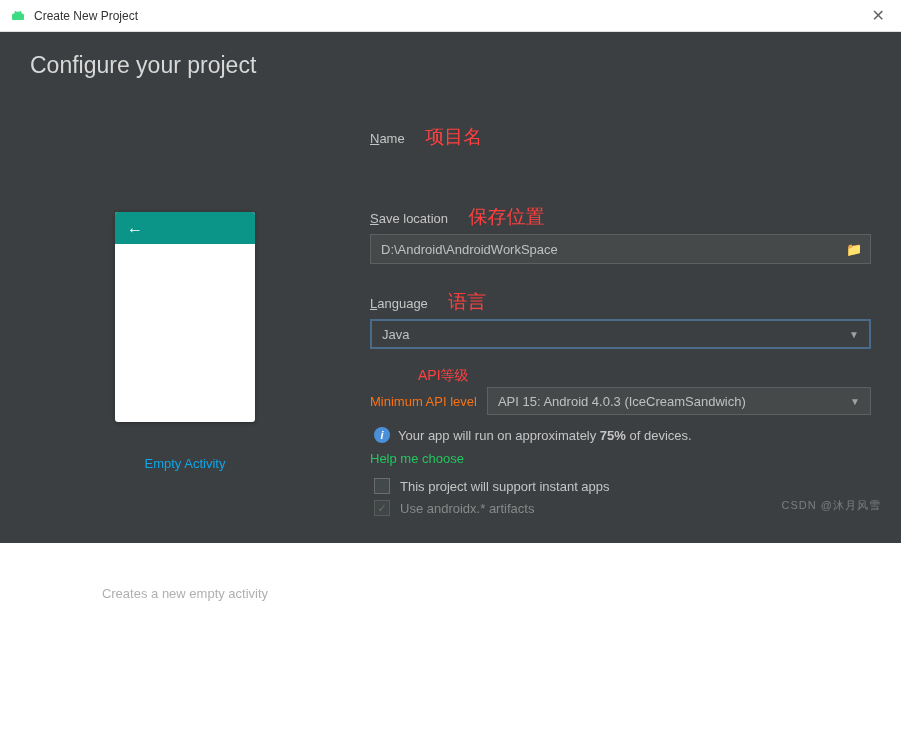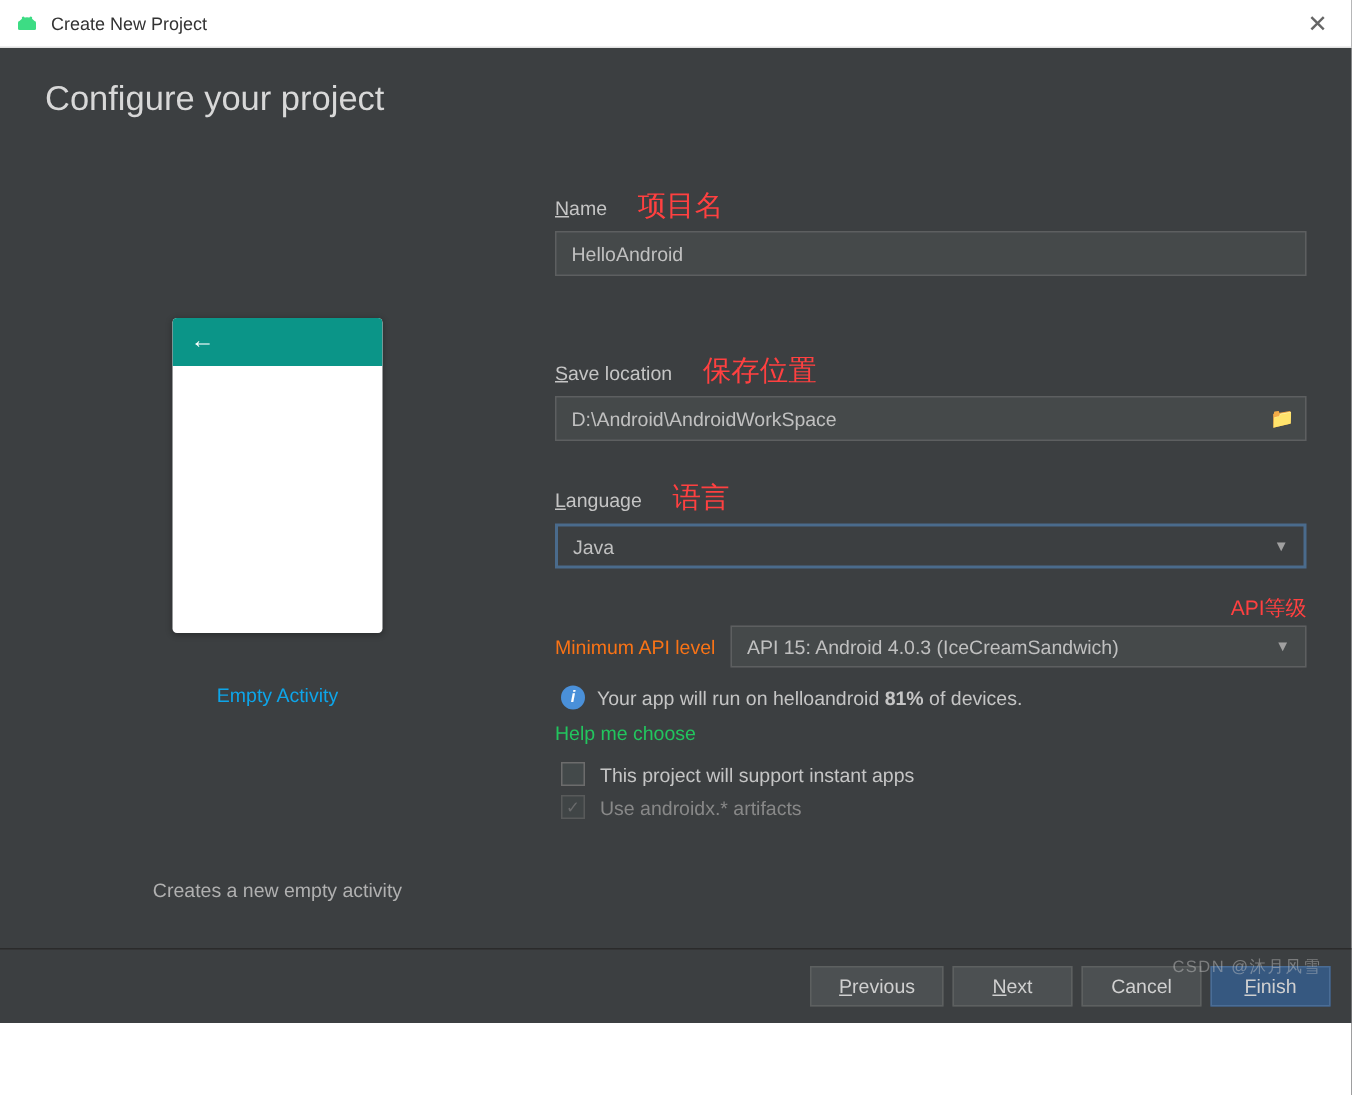--- a/index.html
+++ b/index.html
@@ -29,21 +29,21 @@
     .android-icon {
       width: 16px;
       height: 16px;
       position: relative;
     }
     .android-icon svg { display: block; }
     .title-text { font-size: 12px; color: #333; }
     .close-btn { font-size: 16px; color: #666; cursor: pointer; padding: 0 6px; }
     .main-area {
       background: #3c3f41;
-      height: 650px;
+      height: 511px;
       display: flex;
       flex-direction: column;
       position: relative;
     }
     .content {
       flex: 1;
       padding: 20px 30px 0 30px;
       display: flex;
       flex-direction: column;
     }
@@ -270,21 +270,20 @@
       color: rgba(200,200,200,0.45);
       font-size: 11px;
       pointer-events: none;
       letter-spacing: 1px;
     }
     .annot-above {
       color: #ff4040;
       font-size: 14px;
       margin-left: 48px;
       margin-bottom: 2px;
-      text-align: right;
     }
   </style>
 </head>
 <body>
 
 <div class="title-bar">
   <div class="title-left">
     <span class="android-icon">
       <svg viewBox="0 0 16 16" width="16" height="16">
         <rect x="2" y="6" width="12" height="6" rx="1" fill="#3ddc84"></rect>
@@ -313,21 +312,20 @@
         <div class="preview-desc">Creates a new empty activity</div>
       </div>
 
       <div class="right-col">
 
         <div class="field">
           <div>
             <span class="field-label"><span class="underline">N</span><span>ame</span></span>
             <span class="annotation">项目名</span>
           </div>
-          <input class="text-input" type="text" value="HelloAndroid" style="">
         </div>
 
         <div class="field">
         </div>
 
         <div class="field">
           <div>
             <span class="field-label"><span class="underline">S</span><span>ave location</span></span>
             <span class="annotation">保存位置</span>
           </div>
@@ -353,39 +351,33 @@
           <span class="api-label">Minimum API level</span>
           <div class="api-select">
             <span>API 15: Android 4.0.3 (IceCreamSandwich)</span>
             <span class="select-arrow">▼</span>
           </div>
         </div>
 
         <div class="info-row">
           <span class="info-icon">i</span>
           <span class="info-text">
-            <span>Your app will run on helloandroid </span><strong>81%</strong><span> of devices.</span>
+            <span>Your app will run on approximately </span><strong>75%</strong><span> of devices.</span>
           </span>
         </div>
         <div class="help-link">Help me choose</div>
 
         <div class="checkbox-row">
           <span class="checkbox"></span>
           <span class="checkbox-label">This project will support instant apps</span>
         </div>
         <div class="checkbox-row">
           <span class="checkbox checked disabled"></span>
           <span class="checkbox-label disabled">Use androidx.* artifacts</span>
         </div>
 
       </div>
     </div>
   </div>
 
-  <div class="button-bar">
-    <div class="btn"><span class="underline">P</span><span>revious</span></div>
-    <div class="btn"><span class="underline">N</span><span>ext</span></div>
-    <div class="btn">Cancel</div>
-    <div class="btn primary"><span class="underline">F</span><span>inish</span></div>
-  </div>
 
   <div class="watermark">CSDN @沐月风雪</div>
 </div>
 
 </body></html>

